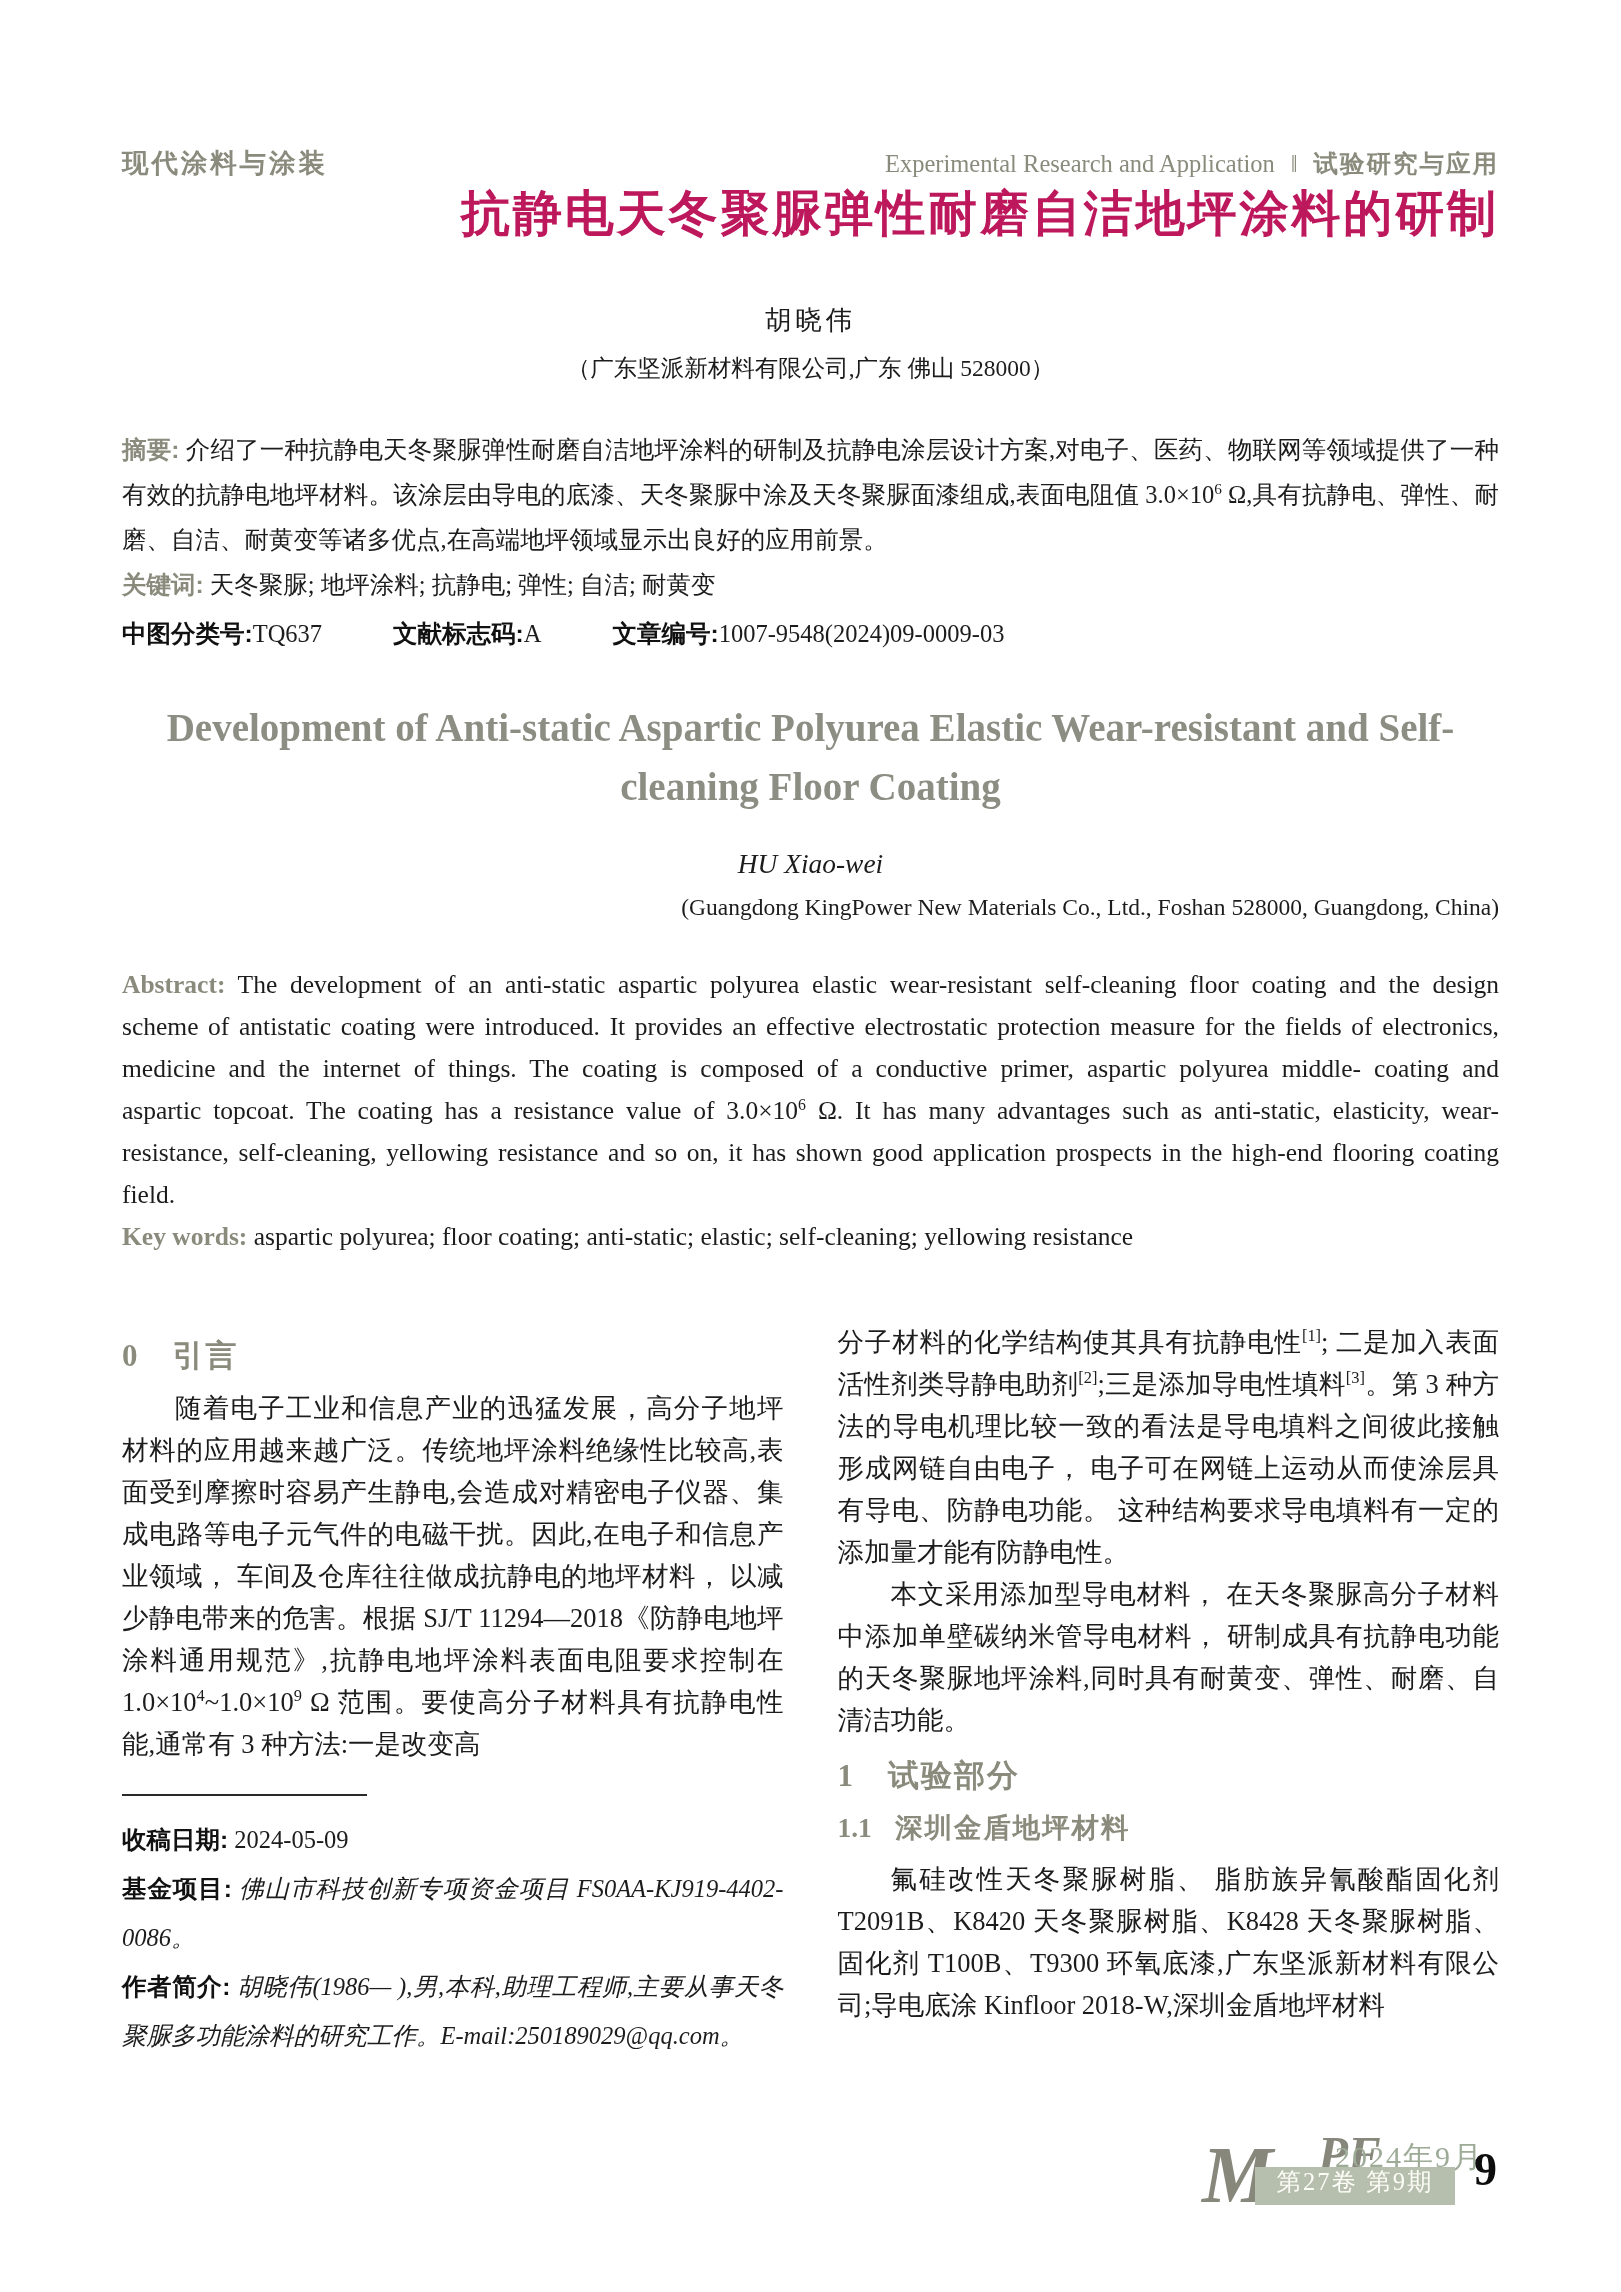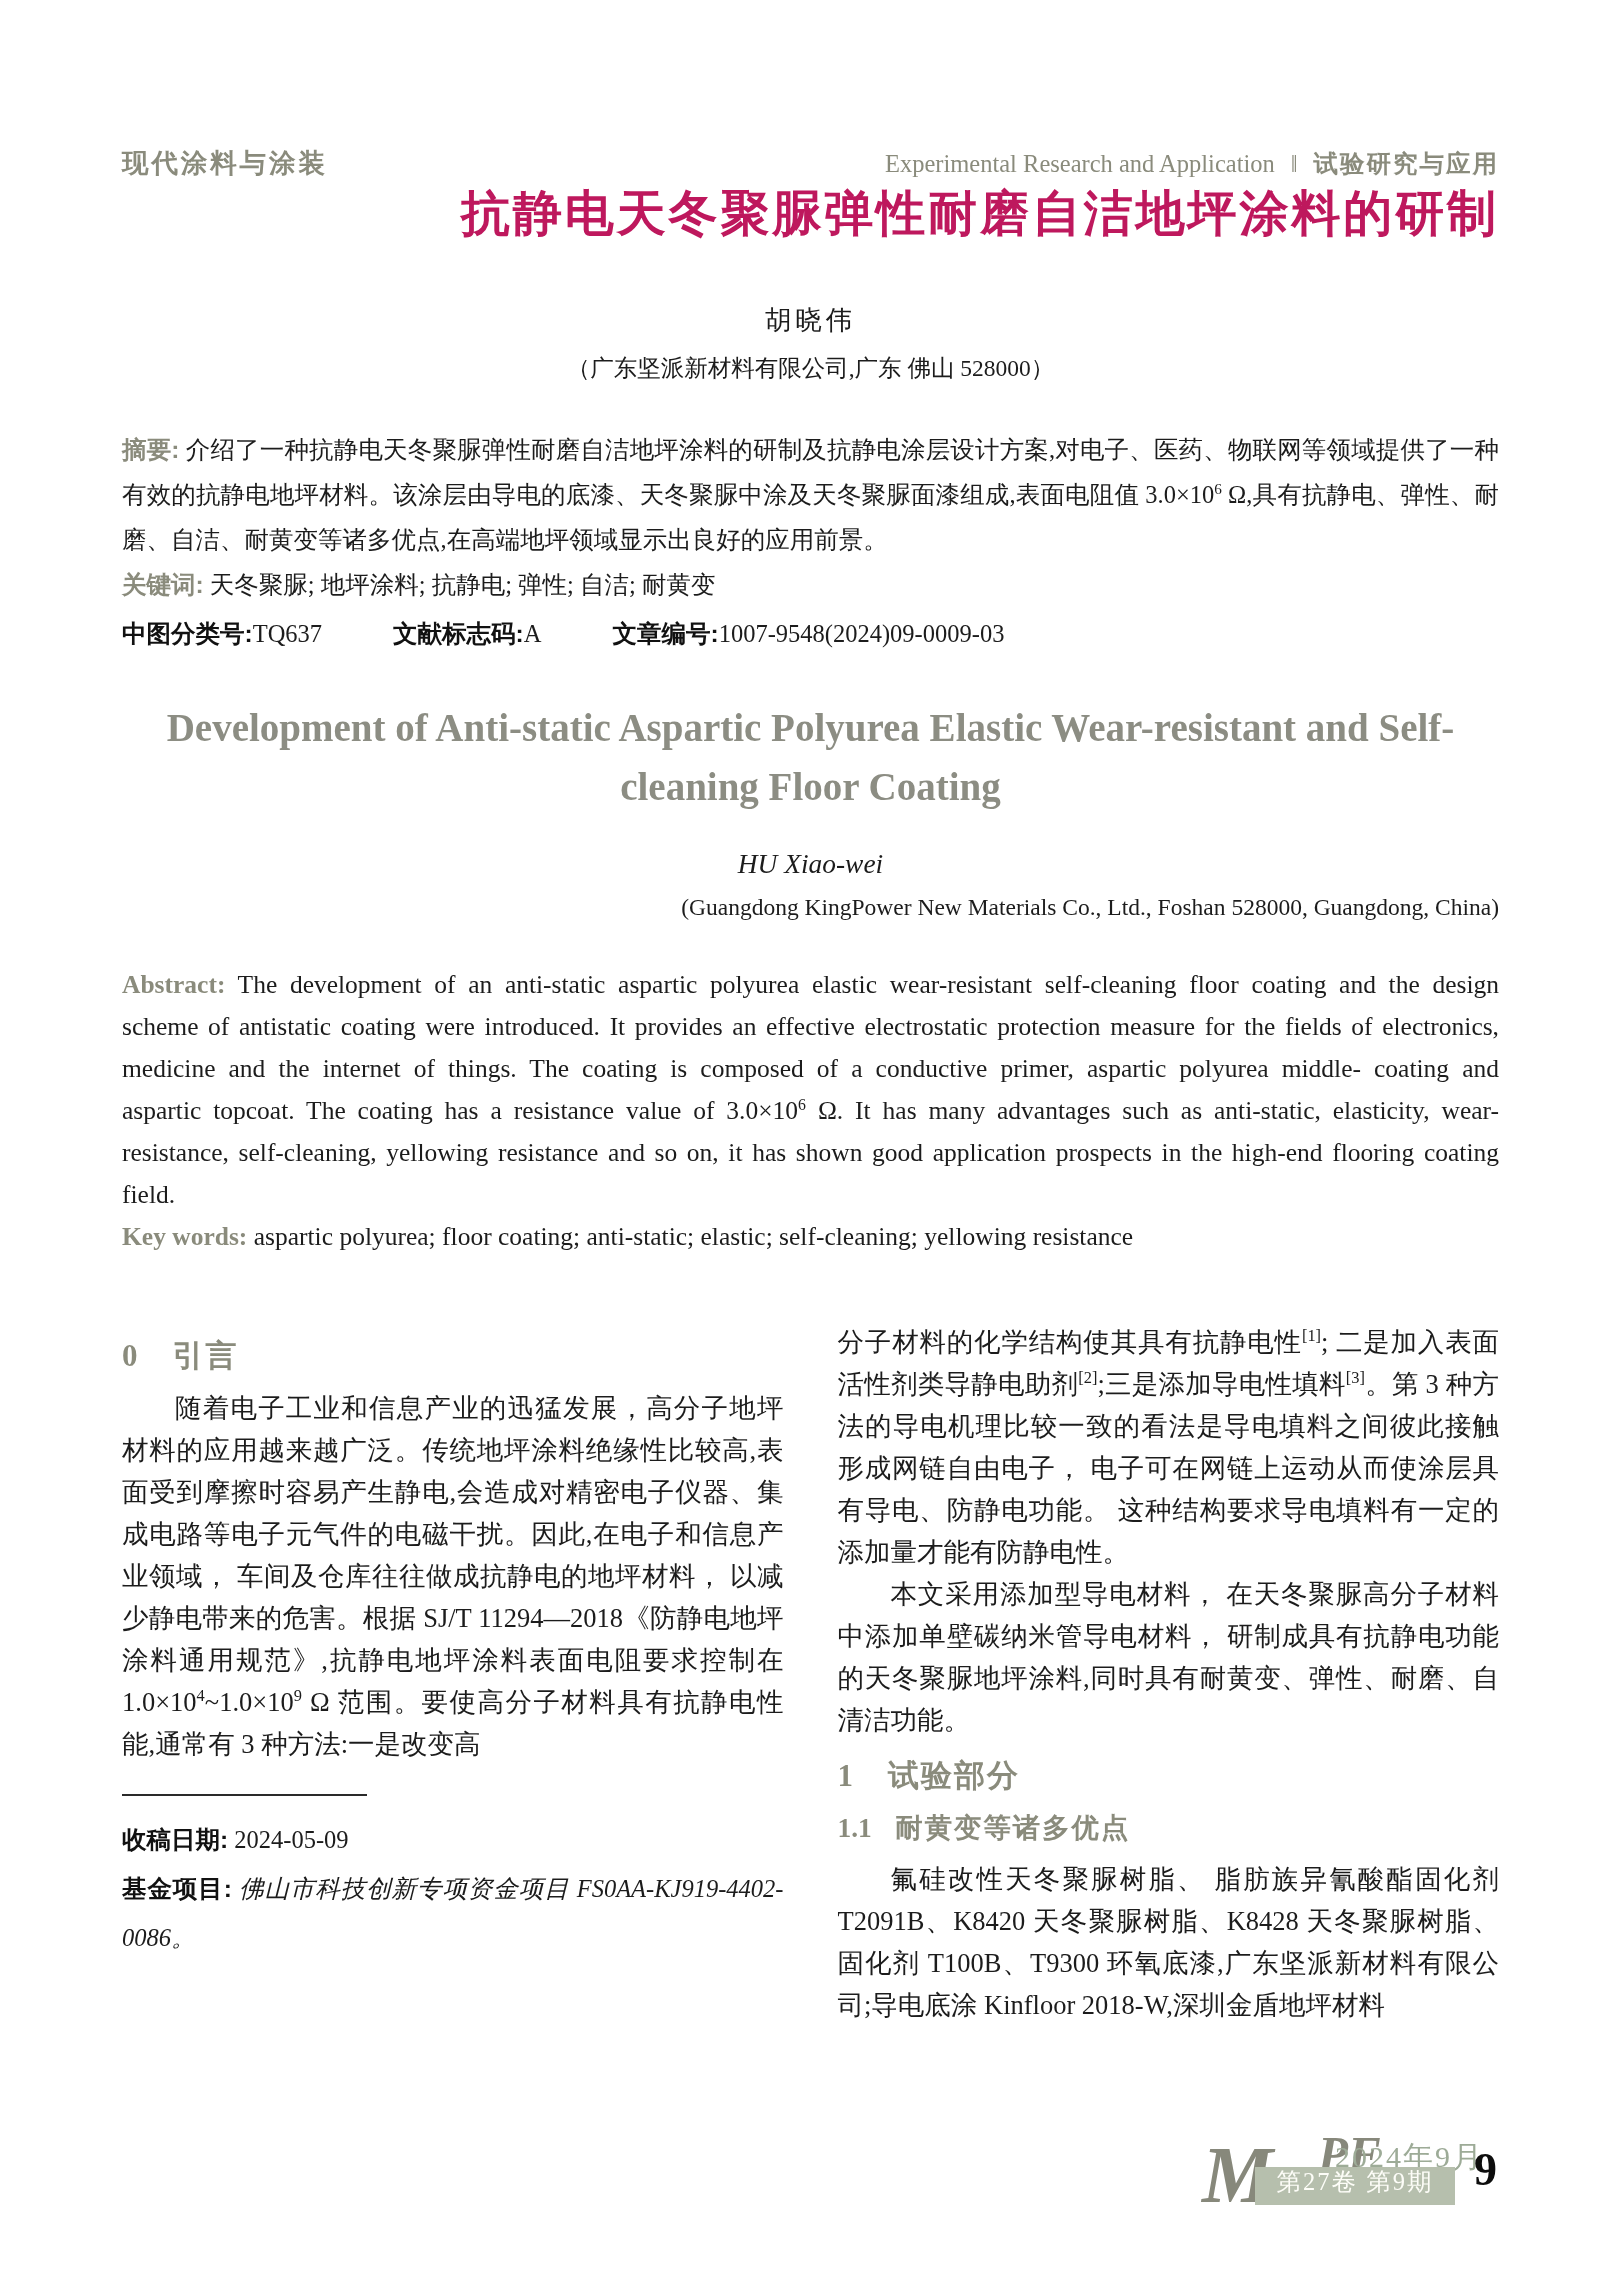--- a/index.html
+++ b/index.html
@@ -227,31 +227,35 @@
       <hr class="fn-rule">
       <div class="footnotes">
         <div>
           <span class="fn-label">收稿日期:</span>
           <span>2024-05-09</span>
         </div>
         <div>
           <span class="fn-label">基金项目:</span>
           <span class="fn-kai">佛山市科技创新专项资金项目 FS0AA-KJ919-4402-0086。</span>
         </div>
+        <div>
+          <span class="fn-label">作者简介:</span>
+          <span class="fn-kai">胡晓伟(1986— ),男,本科,助理工程师,主要从事天冬聚脲多功能涂料的研究工作。E-mail:250189029@qq.com。</span>
+        </div>
       </div>
     </div>
 
     <div class="col">
       <div class="para-cont">分子材料的化学结构使其具有抗静电性<sup>[1]</sup>; 二是加入表面活性剂类导静电助剂<sup>[2]</sup>;三是添加导电性填料<sup>[3]</sup>。第 3 种方法的导电机理比较一致的看法是导电填料之间彼此接触形成网链自由电子， 电子可在网链上运动从而使涂层具有导电、防静电功能。 这种结构要求导电填料有一定的添加量才能有防静电性。</div>
       <div class="para">本文采用添加型导电材料， 在天冬聚脲高分子材料中添加单壁碳纳米管导电材料， 研制成具有抗静电功能的天冬聚脲地坪涂料,同时具有耐黄变、弹性、耐磨、自清洁功能。</div>
       <div class="sec-h sec-h1">
         <span class="num">1</span><span class="t">试验部分</span>
       </div>
       <div class="sec-h sec-h2">
-        <span class="num">1.1</span><span class="t">耐黄变等诸多优点</span>
+        <span class="num">1.1</span><span class="t">深圳金盾地坪材料</span>
       </div>
       <div class="para">氟硅改性天冬聚脲树脂、 脂肪族异氰酸酯固化剂 T2091B、K8420 天冬聚脲树脂、K8428 天冬聚脲树脂、固化剂 T100B、T9300 环氧底漆,广东坚派新材料有限公司;导电底涂 Kinfloor 2018-W,深圳金盾地坪材料</div>
     </div>
 
   </div>
 
   <div class="logo-m">M</div>
   <div class="logo-pf">PF</div>
   <div class="issue-date">2024年9月</div>
   <div class="vol-band">第27卷 第9期</div>

